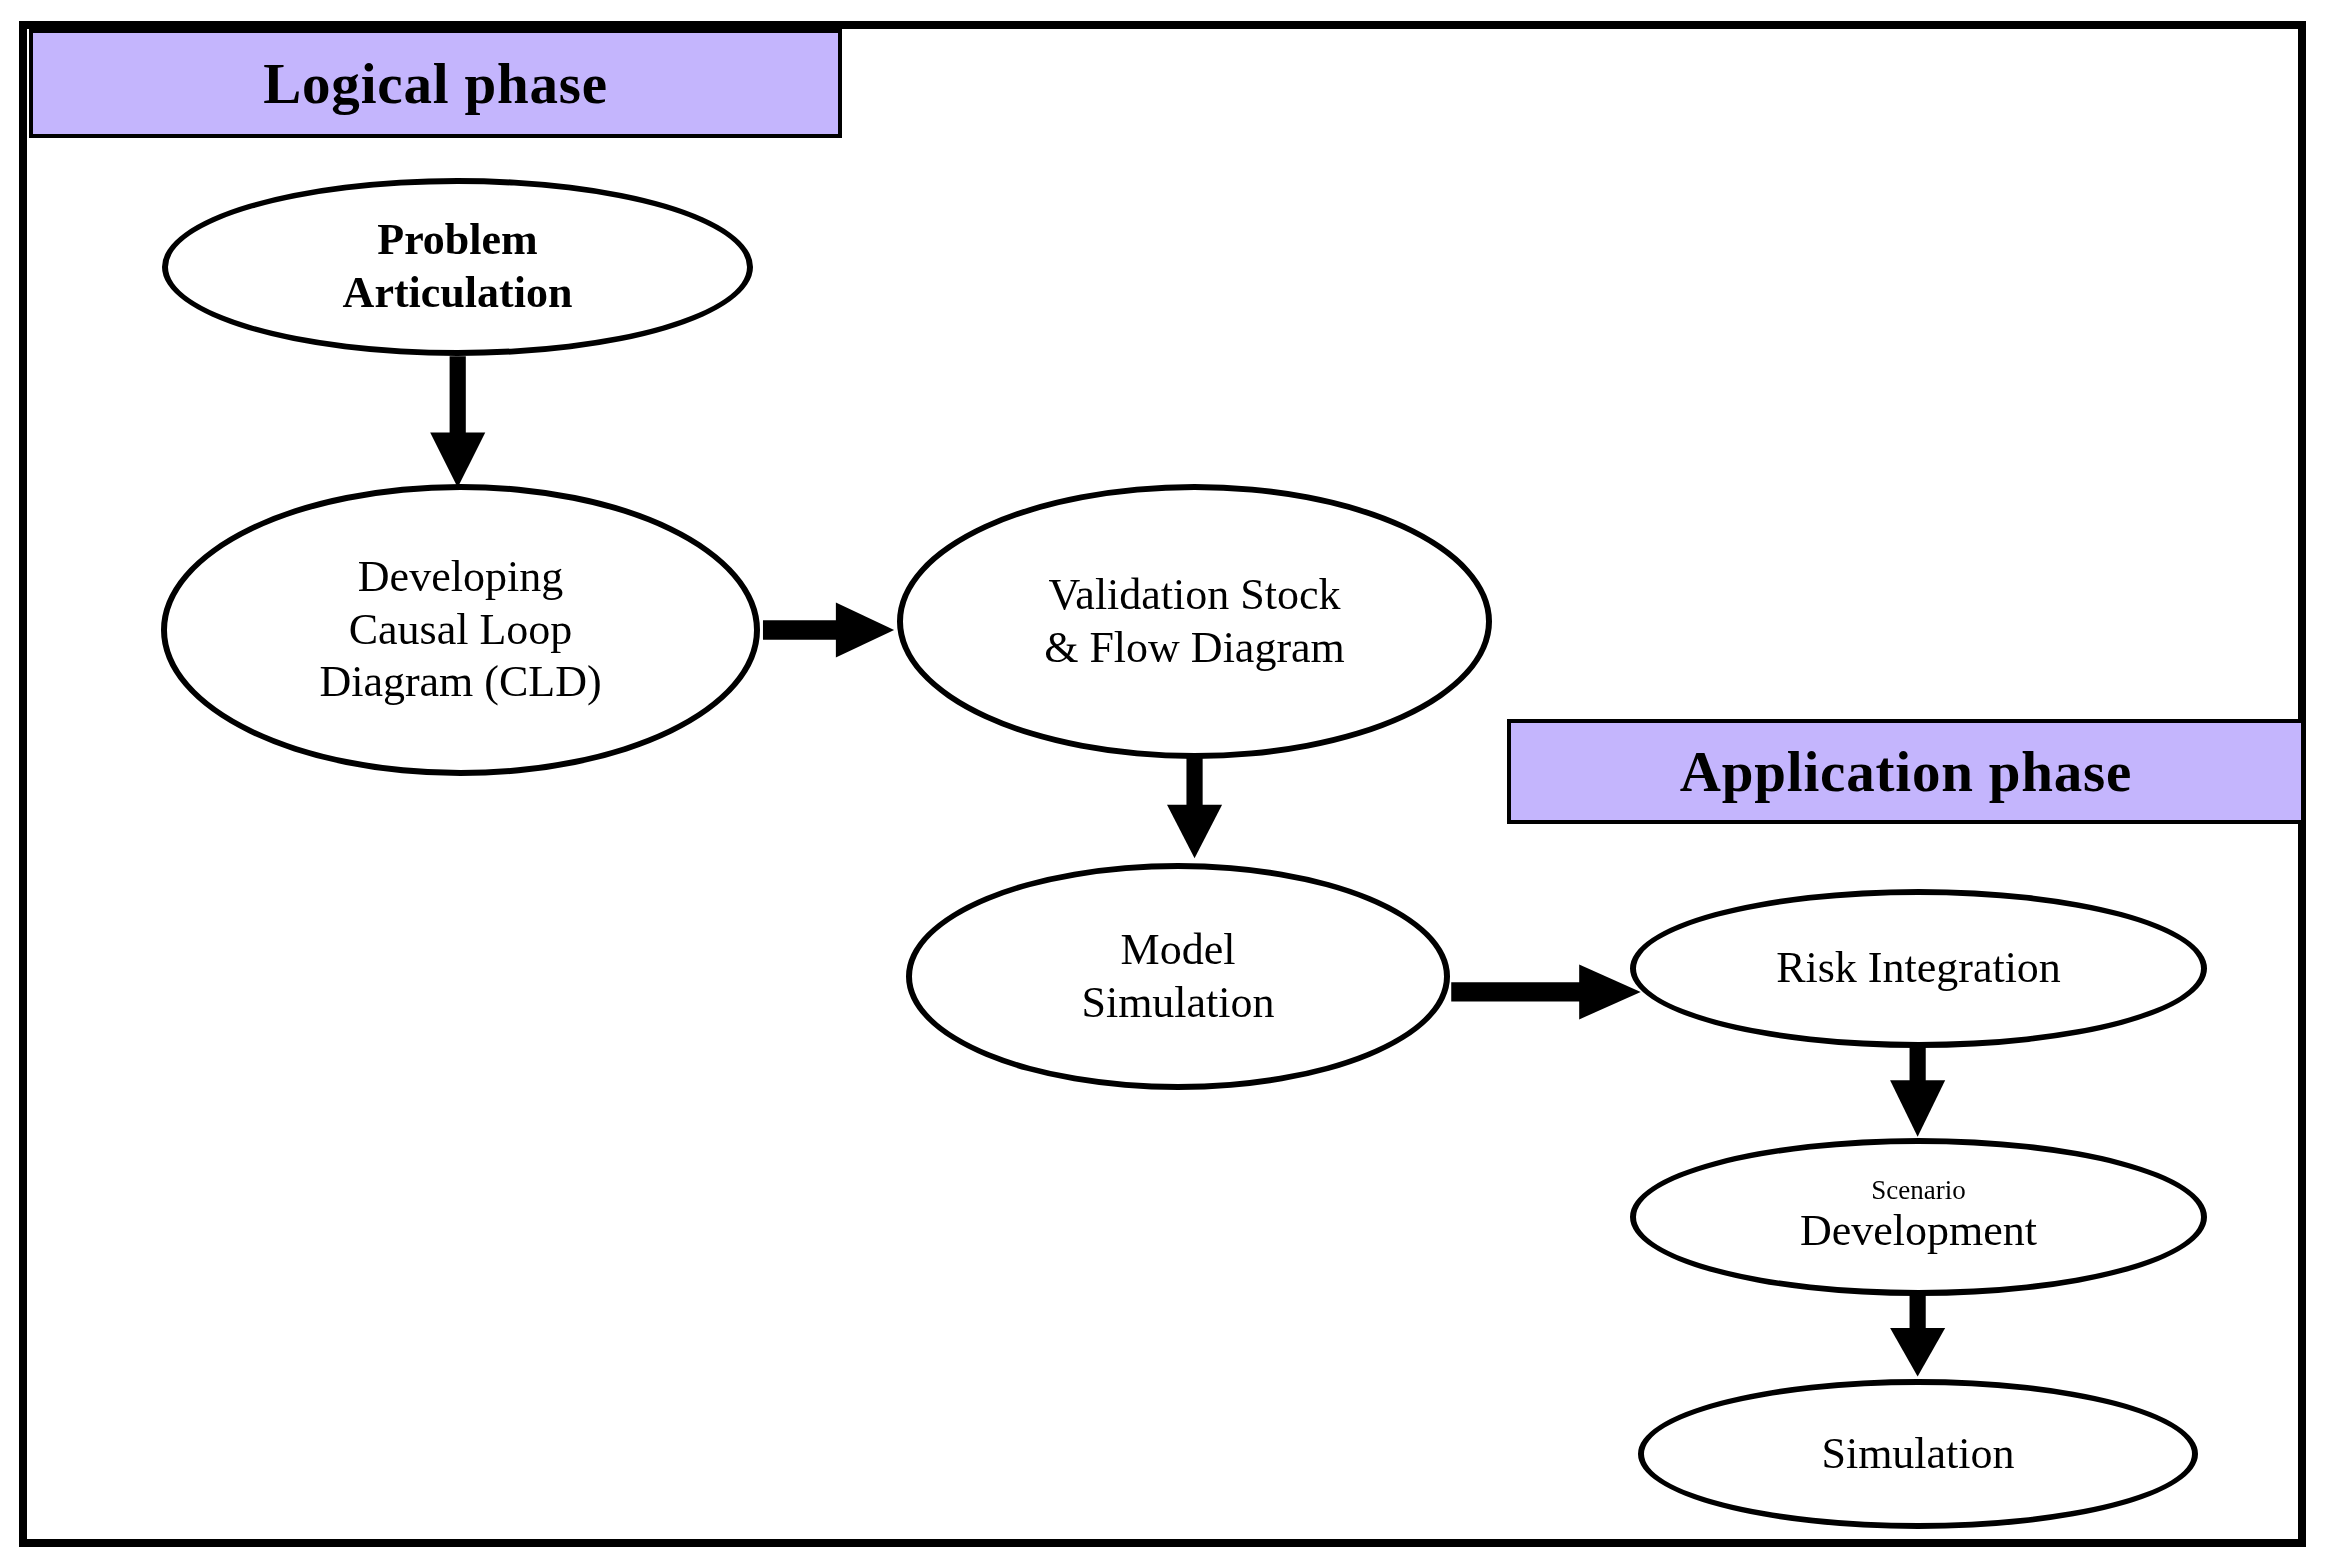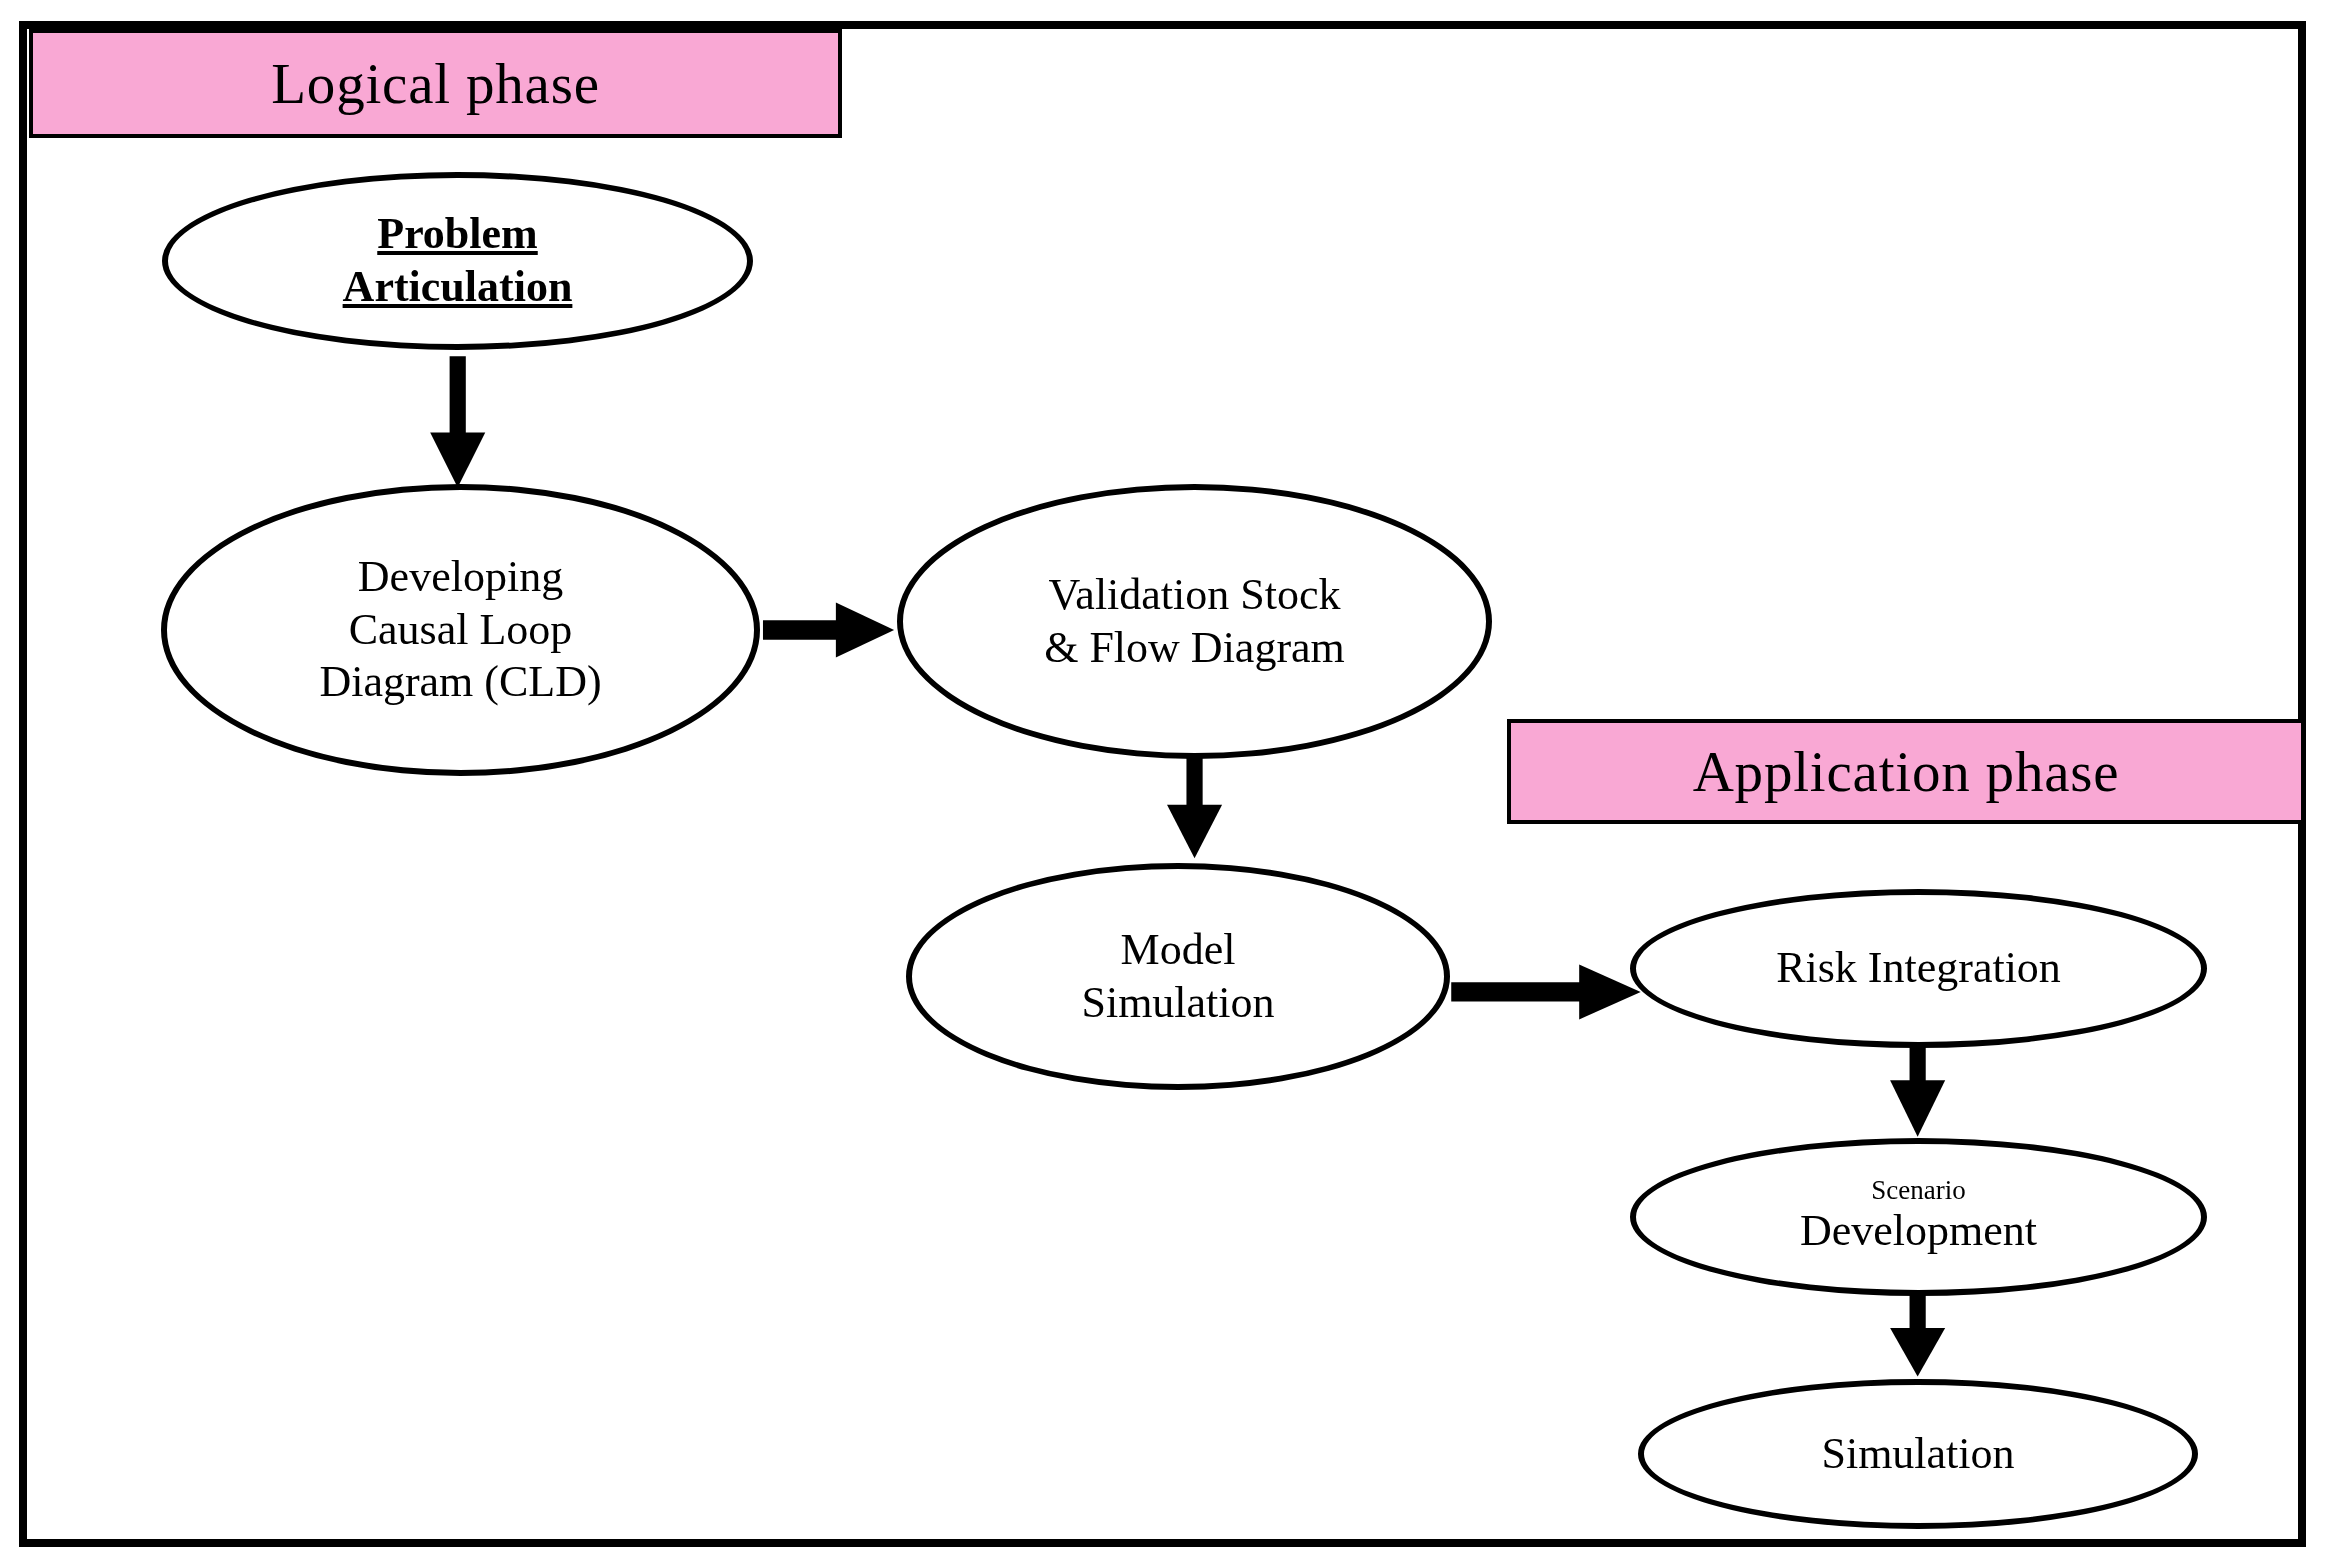--- a/index.html
+++ b/index.html
@@ -20,28 +20,28 @@
     position: absolute;
     left: 19.4px;
     top: 21px;
     width: 2287px;
     height: 1526px;
     border: 8px solid #000000;
     box-sizing: border-box;
   }
   .phase-box {
     position: absolute;
-    background: #f9a8d4;
+    background: #c4b5fd;
     border: 4px solid #000000;
     box-sizing: border-box;
     display: flex;
     align-items: center;
     justify-content: center;
     text-align: center;
-    font-weight: normal;
+    font-weight: bold;
     font-size: 57px;
     letter-spacing: 0.8px;
   }
   .phase-box.logical       { left: 29px;   top: 23px;  width: 813px; height: 115px; border-top-width: 10.5px; }
   .phase-box.quantification{ left: 774px;  top: 349px; width: 816px; height: 105px; }
   .phase-box.application   { left: 1507px; top: 719px; width: 798px;  height: 105px; }
 
   .node {
     position: absolute;
     background: #ffffff;
@@ -52,21 +52,21 @@
     flex-direction: column;
     align-items: center;
     justify-content: center;
     text-align: center;
     font-size: 44px;
     line-height: 1.2;
   }
   .node .ln { display: block; }
   .node .ln.small { font-size: 27px; line-height: 1.1; }
 
-  .node.problem      { left: 162px;  top: 172px;  width: 591px; height: 178px; font-weight: bold; text-decoration: underline; }
+  .node.problem      { left: 162px;  top: 178px;  width: 591px; height: 178px; font-weight: bold; }
   .node.cld          { left: 161px;  top: 484px;  width: 599px; height: 292px; }
   .node.stockflow    { left: 897px; top: 484px;  width: 595px; height: 275px; }
   .node.validation   { left: 906px; top: 863px; width: 544px; height: 227px; }
   .node.risk         { left: 1630px; top: 889px; width: 577px; height: 159px; }
   .node.scenario     { left: 1630px; top: 1138px; width: 577px; height: 158px; }
   .node.simulation   { left: 1638px; top: 1379px; width: 560px; height: 150px; }
 
   .arrow-layer {
     position: absolute;
     left: 0;

